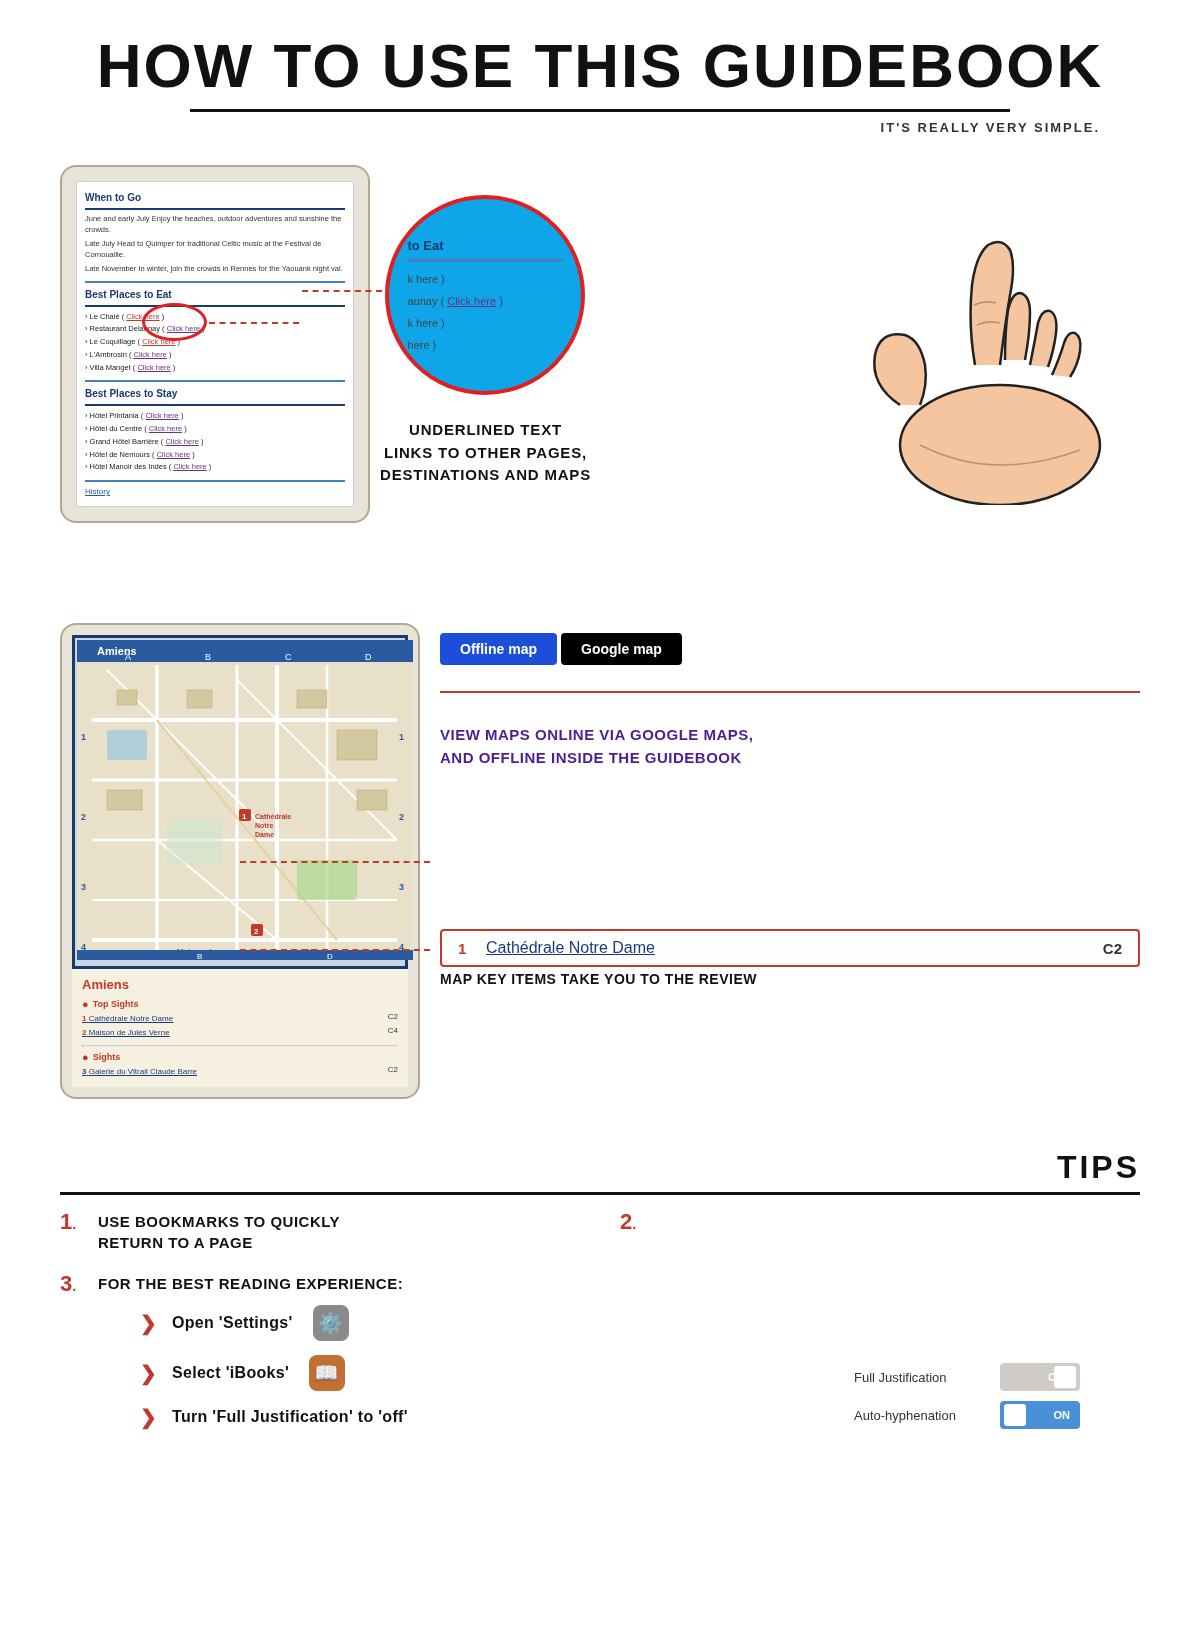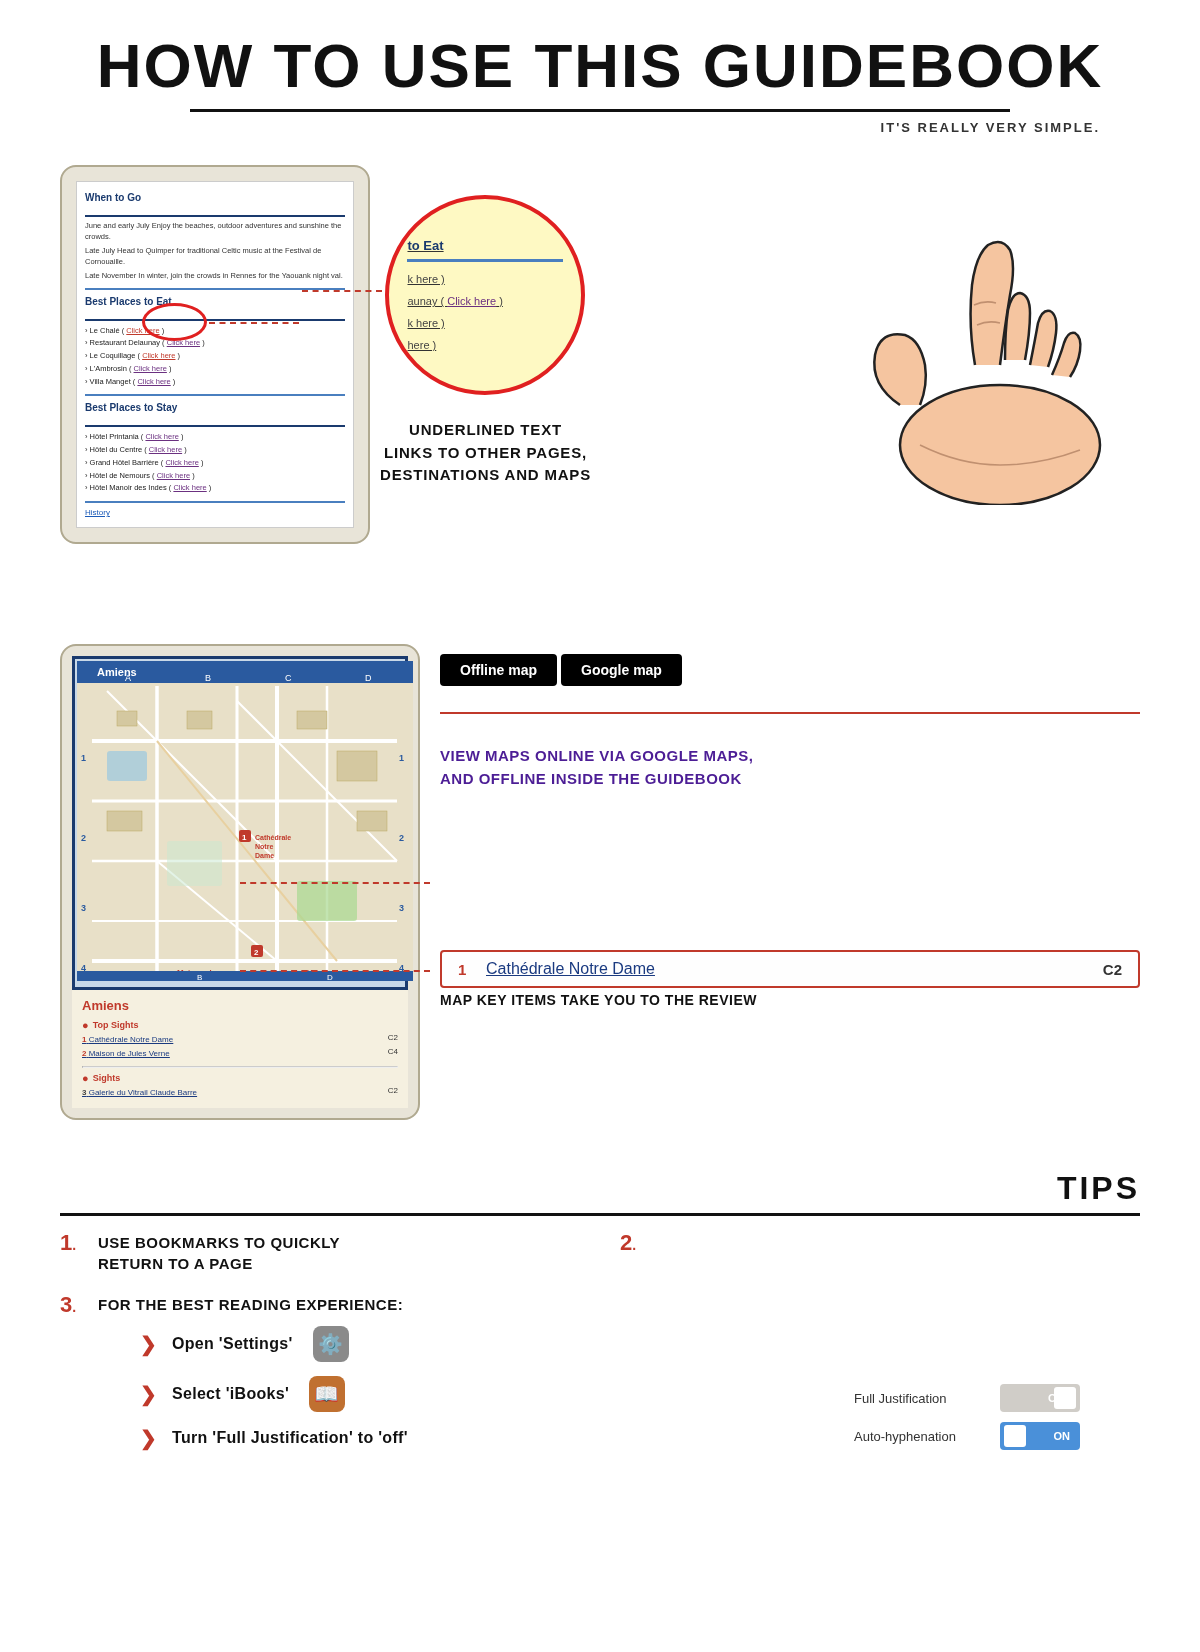--- a/index.html
+++ b/index.html
@@ -56,21 +56,21 @@
     .phone-screen {
       background: #fff;
       border: 1px solid #ccc;
       padding: 8px;
     }
     .phone-section-title {
       font-size: 10px;
       font-weight: bold;
       color: #1a3a6e;
       border-bottom: 2px solid #1a3a6e;
-      padding-bottom: 10px;
+      padding-bottom: 3px;
       margin-bottom: 4px;
     }
     .phone-text { font-size: 7.5px; color: #333; line-height: 1.4; margin-bottom: 4px; }
     .phone-divider { border: none; border-top: 2px solid #4a7fbf; margin: 6px 0 4px; }
     .phone-item { font-size: 7.5px; color: #222; line-height: 1.7; }
     .phone-link { color: #6b3080; text-decoration: underline; }
     .phone-link-red { color: #c0392b; text-decoration: underline; }
     .highlight-circle {
       position: absolute;
       border: 3px solid #e02020;
@@ -82,34 +82,33 @@
     }
     .dotted-line-h {
       position: absolute;
       top: 155px;
       left: 147px;
       width: 90px;
       border-top: 2px dashed #c0392b;
       z-index: 10;
     }
     .zoom-bubble {
-      background: #fef9c3;
+      background: #0ea5e9;
       border: 4px solid #e02020;
       border-radius: 50%;
       width: 200px;
       height: 200px;
       overflow: hidden;
       display: flex;
       flex-direction: column;
       justify-content: center;
       padding: 20px 18px;
       font-size: 11px;
       line-height: 1.8;
       color: #333;
-      text-decoration: underline;
     }
     .zoom-link { color: #6b3080; text-decoration: underline; font-size: 11px; }
 
     
     .section2 {
       display: flex;
       flex-direction: row;
       align-items: flex-start;
       padding: 30px 60px 10px 60px;
       gap: 20px;
@@ -181,21 +180,21 @@
     }
     .map-btn {
       padding: 8px 20px;
       font-size: 14px;
       font-weight: bold;
       color: #fff;
       border-radius: 4px;
       cursor: pointer;
       border: none;
     }
-    .map-btn-offline { background: #000000; }
+    .map-btn-offline { background: #1d4ed8; }
     .map-btn-google { background: #000000; }
 
     .map-desc-text {
       font-size: 15px;
       font-weight: bold;
       letter-spacing: 0.5px;
       color: #4c1d95;
       line-height: 1.5;
       margin-top: 5px;
     }

